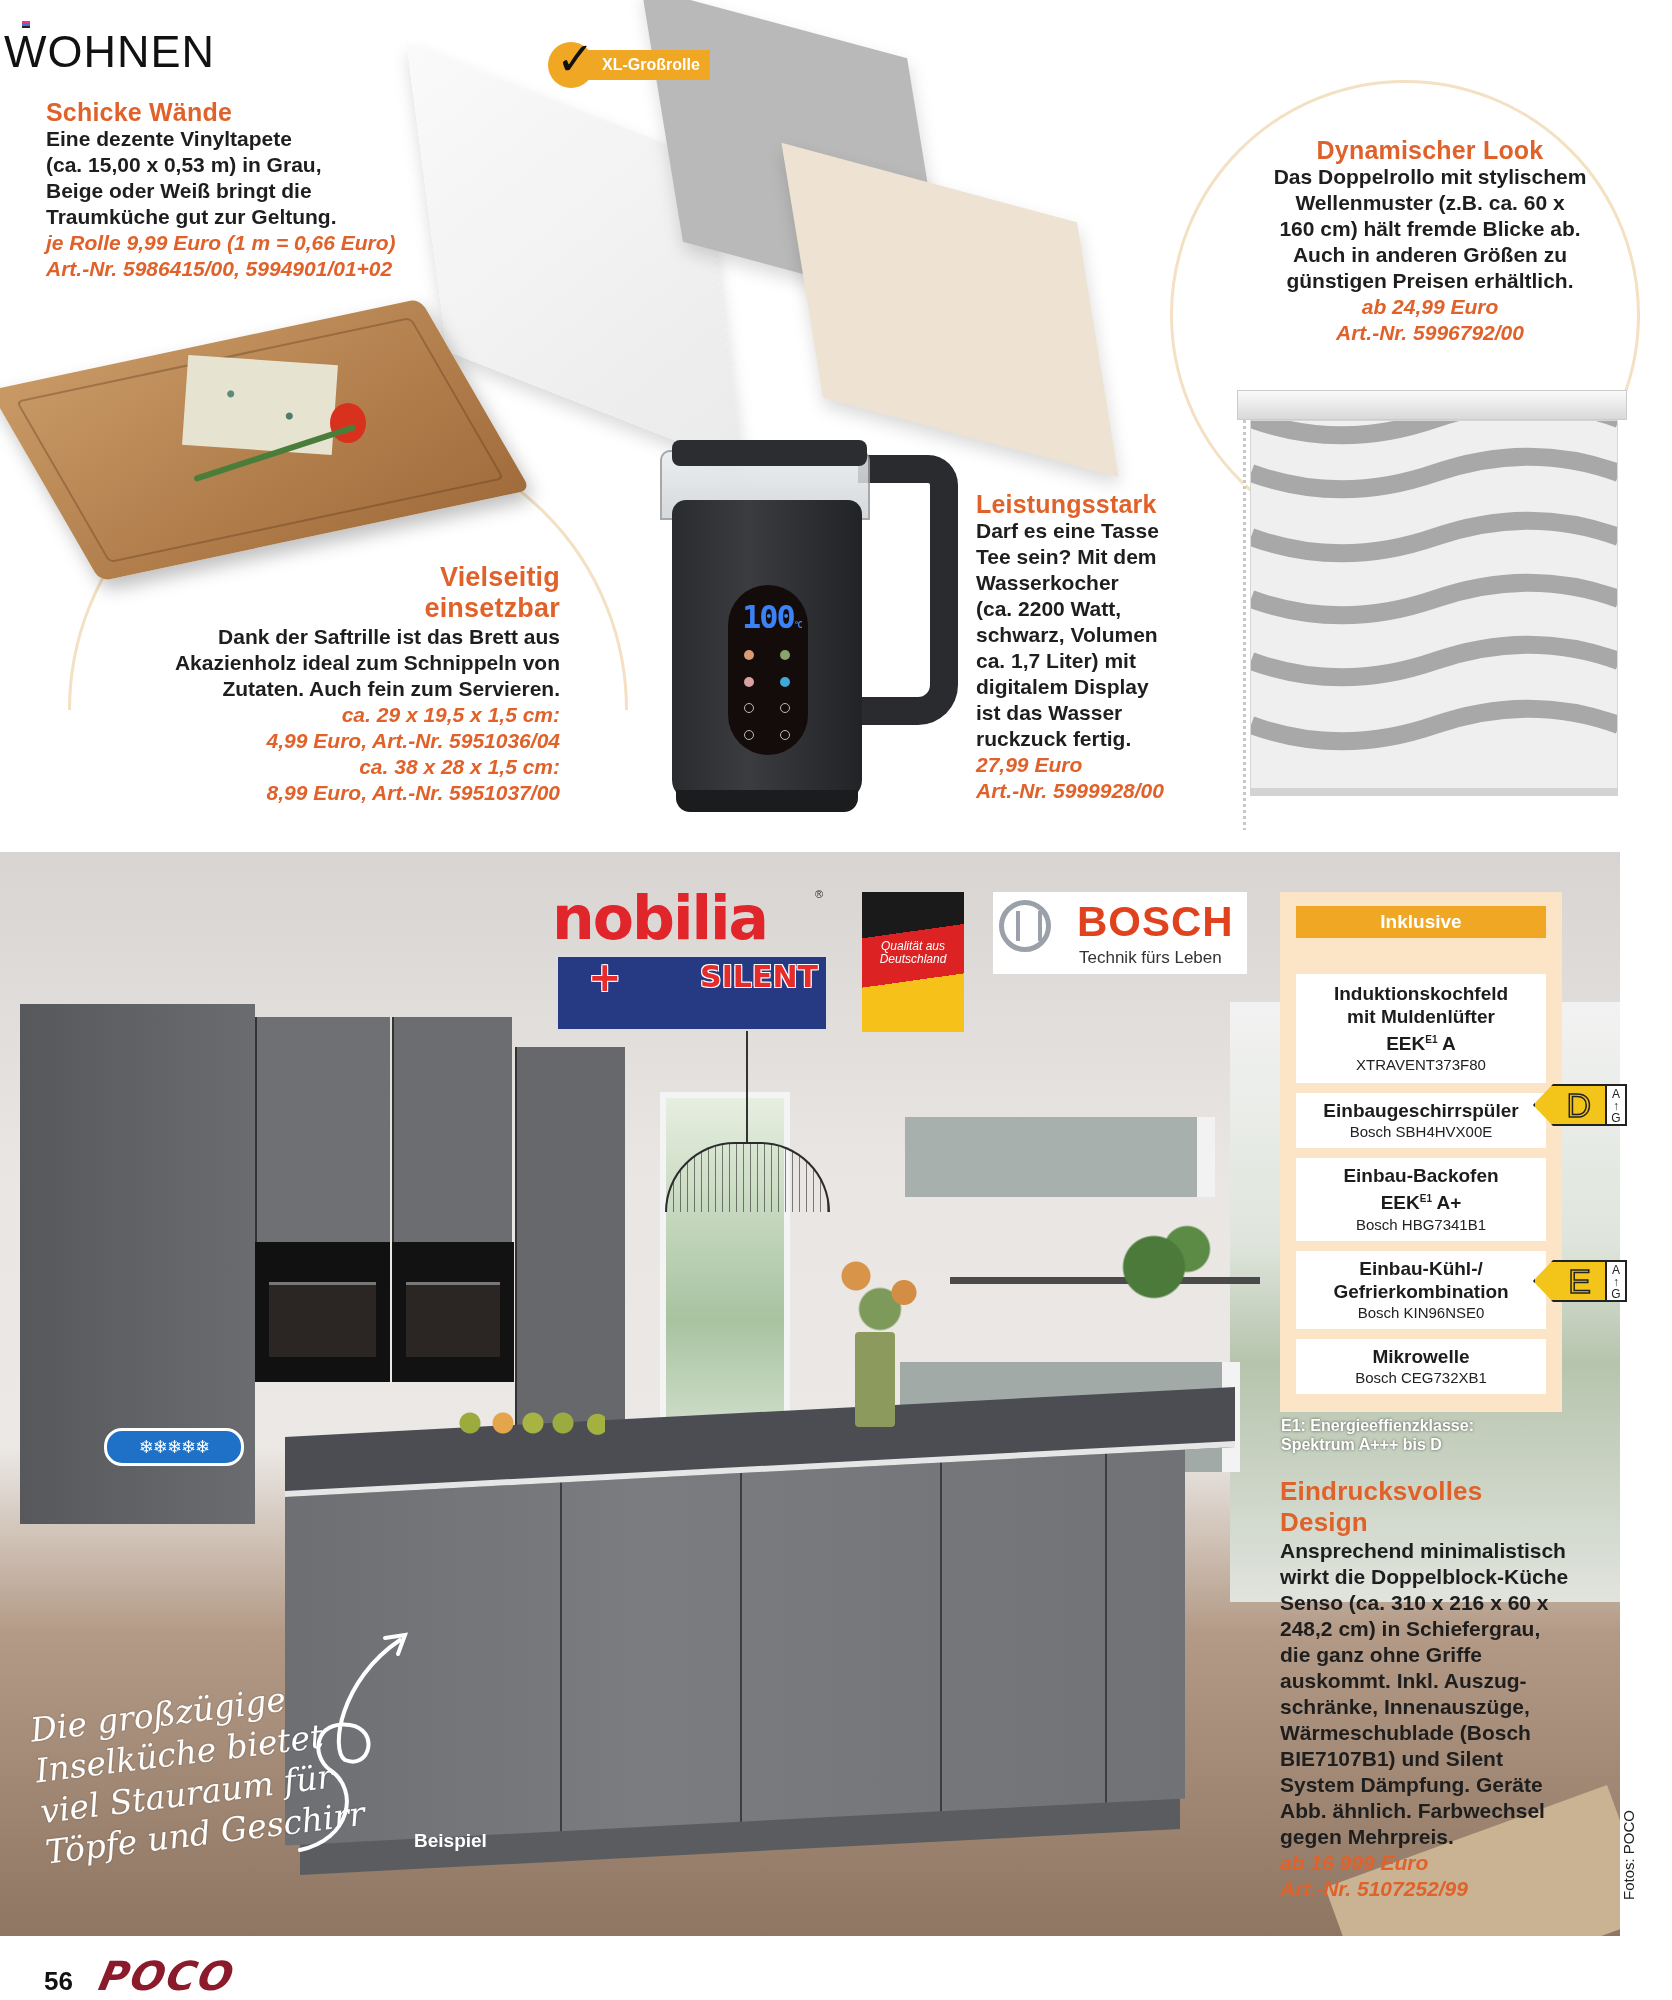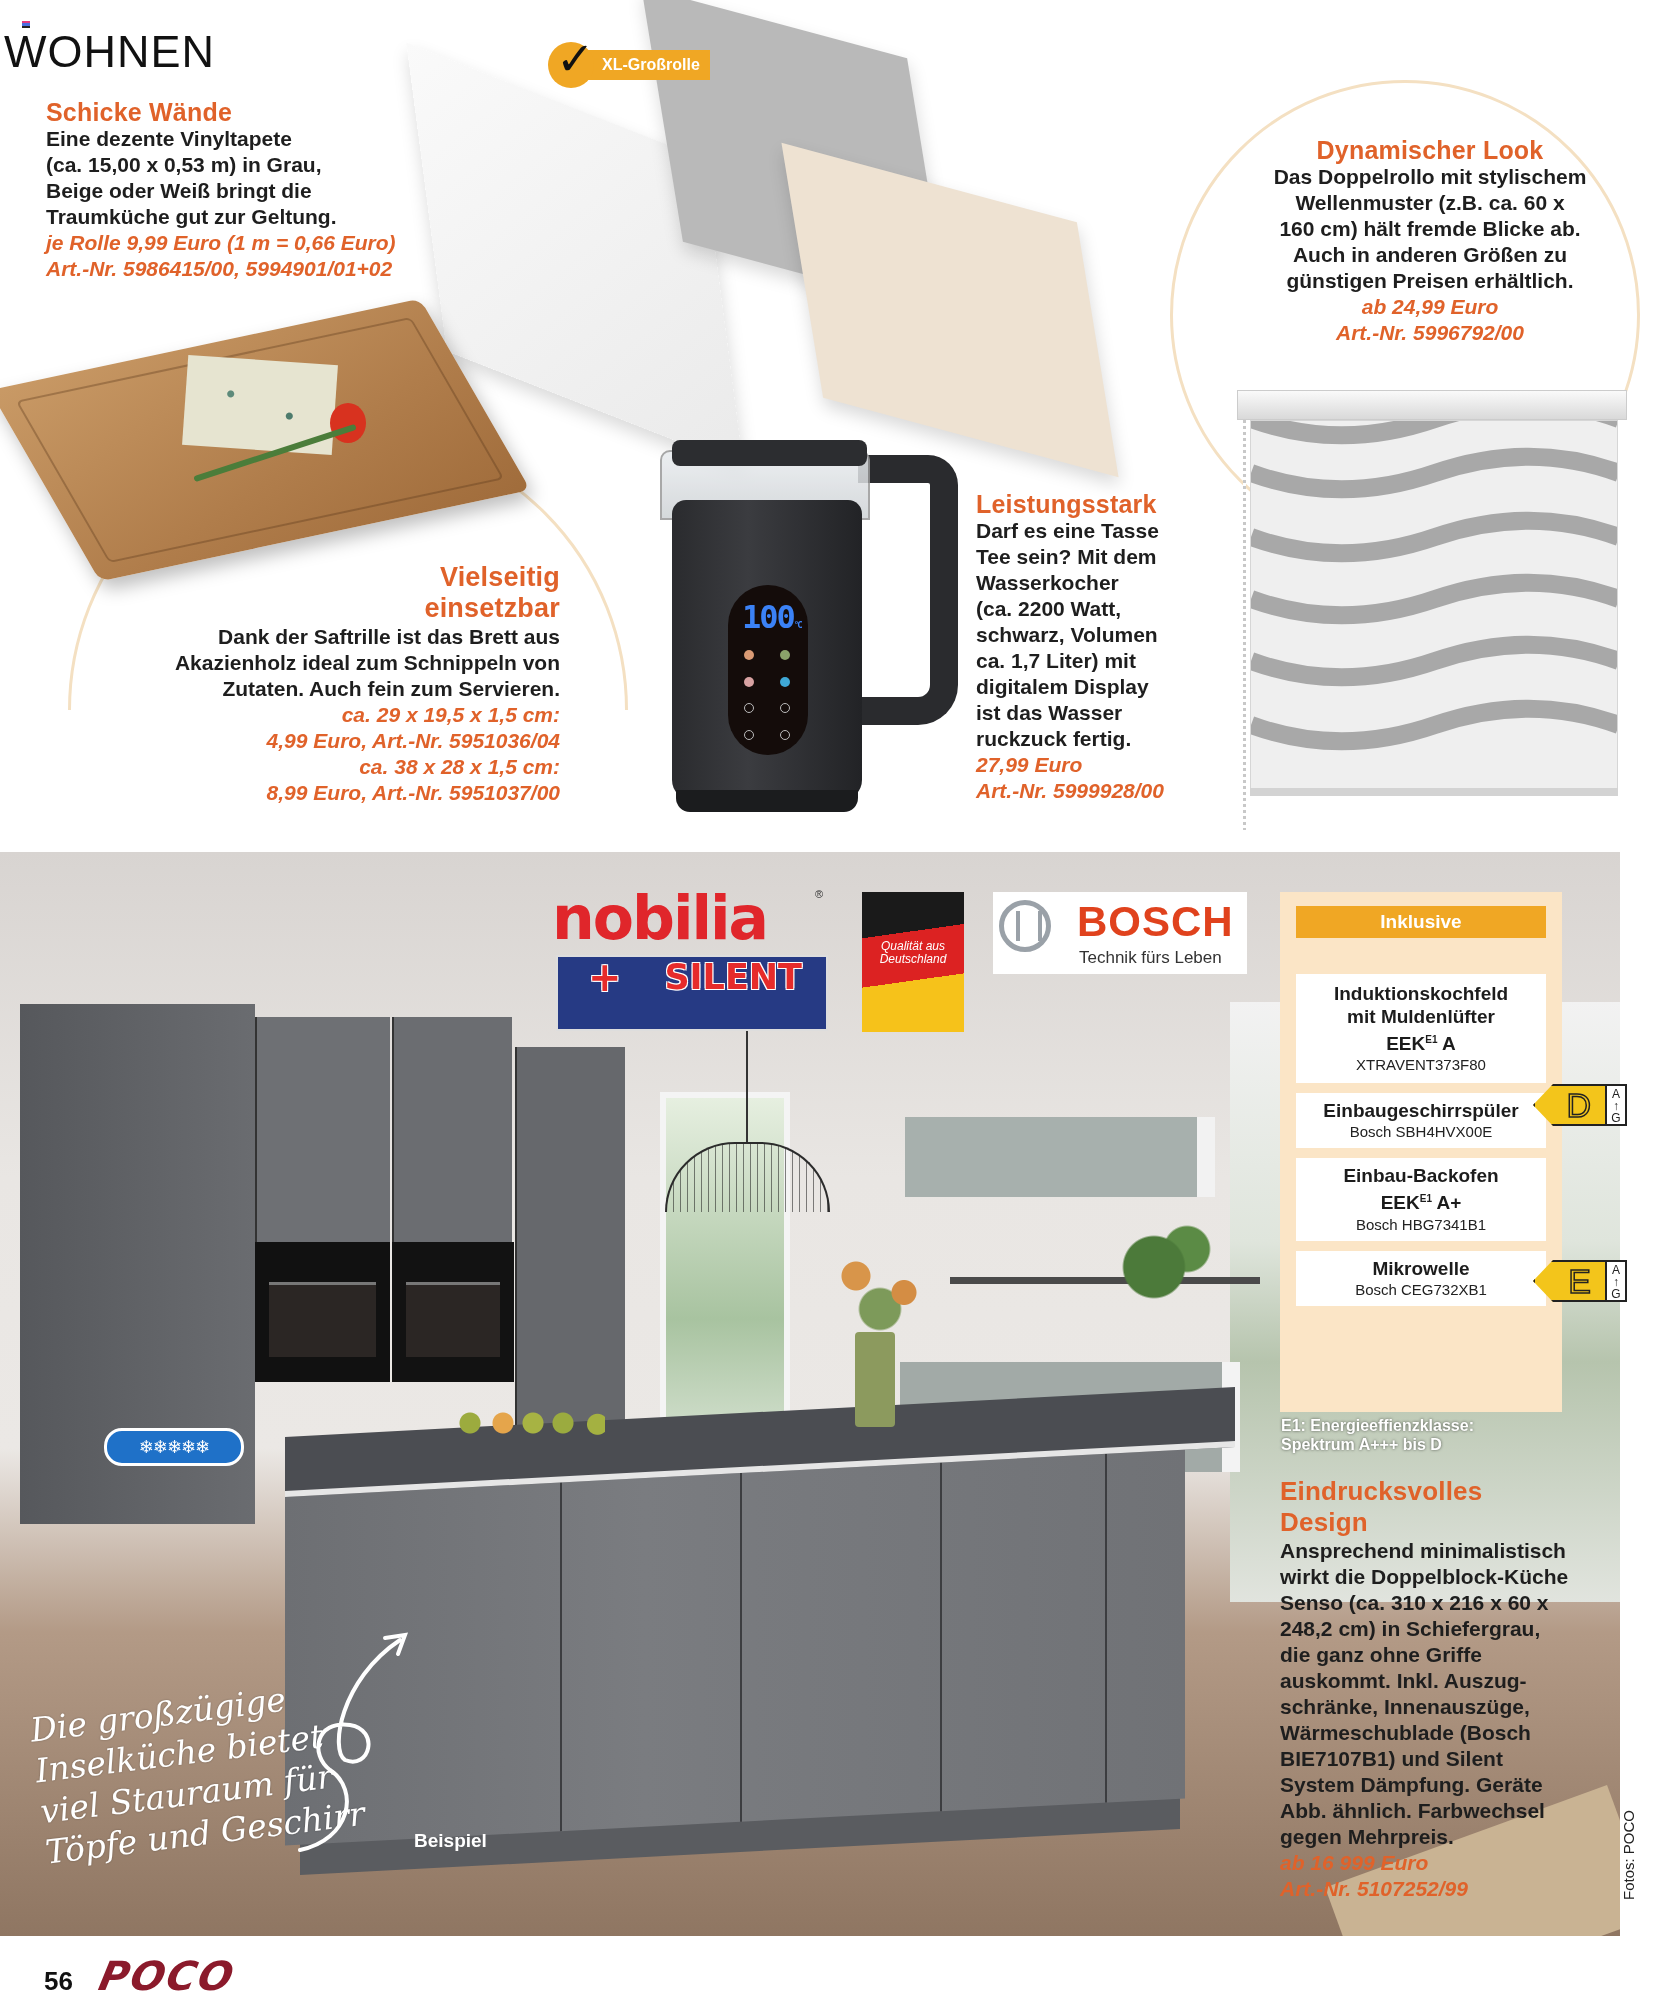--- a/index.html
+++ b/index.html
@@ -75,21 +75,21 @@
   .lamp-cord { left: 746px; top: 150px; width: 2px; height: 140px; background: #333; }
   .plant { left: 1110px; top: 370px; width: 110px; height: 90px; background: radial-gradient(circle at 40% 50%, #4c7a3a 30px, transparent 32px), radial-gradient(circle at 70% 30%, #5b8b45 22px, transparent 24px); }
   .apples { left: 455px; top: 558px; width: 150px; height: 26px; background: radial-gradient(circle at 10% 50%, #9cab3e 10px, transparent 11px), radial-gradient(circle at 32% 50%, #e5a54b 10px, transparent 11px), radial-gradient(circle at 52% 50%, #a7b343 10px, transparent 11px), radial-gradient(circle at 72% 50%, #9bab3f 10px, transparent 11px), radial-gradient(circle at 95% 55%, #a4b141 10px, transparent 11px); }
   .freezer-badge { left: 104px; top: 1428px; width: 140px; height: 38px; border-radius: 18px; background: #1f71c8; border: 3px solid #fff; color: #fff; font-size: 18px; text-align: center; line-height: 32px; letter-spacing: -1px; }
 
   
   .nobilia { left: 552px; top: 888px; font-family: "DejaVu Sans", sans-serif; font-weight: bold; font-size: 60px; color: #e0262b; letter-spacing: -2px; line-height: 1; }
   .nobilia-reg { left: 815px; top: 888px; font-size: 11px; color: #333; }
   .silent { left: 556px; top: 955px; width: 272px; height: 76px; background: #263a84; border: 2px solid #ddd; color: #e62b2b; font-weight: bold; font-family: "DejaVu Sans", sans-serif; text-shadow: -1px -1px 0 #fff, 1px 1px 0 #fff, 1px -1px 0 #fff, -1px 1px 0 #fff; }
   .silent .plus { position: absolute; left: 30px; top: 0px; font-size: 40px; line-height: 40px; }
-  .silent .s1 { position: absolute; right: 24px; top: 2px; font-size: 35px; line-height: 36px; text-align: center; }
+  .silent .s1 { position: absolute; right: 8px; top: 2px; font-size: 30px; line-height: 36px; text-align: center; }
   .silent .s2 { position: absolute; left: 4px; right: 4px; top: 38px; font-size: 26px; line-height: 34px; text-align: center; letter-spacing: -1px; }
   .de-flag { left: 862px; top: 892px; width: 102px; height: 140px; background: linear-gradient(172deg,#1a1a1a 0 30%,#dc2222 30% 62%,#f6c21a 62%); }
   .de-text { position: absolute; left: 4px; right: 4px; top: 48px; color: #fff; font-style: italic; font-weight: normal; font-size: 12px; line-height: 13px; text-align: center; }
   .bosch { left: 993px; top: 892px; width: 254px; height: 82px; background: #fff; }
   .bosch-ring { position: absolute; left: 6px; top: 8px; width: 52px; height: 52px; border-radius: 50%; border: 5px solid #9aa1a8; }
   .bosch-ring::after { content: ""; position: absolute; left: 12px; top: 6px; width: 18px; height: 30px; border-left: 4px solid #9aa1a8; border-right: 4px solid #9aa1a8; }
   .bosch-name { position: absolute; left: 84px; top: 6px; color: #e0421d; font-weight: bold; font-size: 42px; letter-spacing: 1px; }
   .bosch-tag { position: absolute; left: 86px; top: 56px; color: #333; font-size: 17px; }
 
   
@@ -288,20 +288,25 @@
     <div class="incl-name">Einbaugeschirrspüler</div>
     <div class="incl-model">Bosch SBH4HVX00E</div>
   </div>
 
   <div class="incl-item">
     <div class="incl-name">Einbau-Backofen</div>
     <div class="incl-name"><span>EEK</span><span class="sup">E1</span> <span>A+</span></div>
     <div class="incl-model">Bosch HBG7341B1</div>
   </div>
 
+  <div class="incl-item">
+    <div class="incl-name">Einbau-Kühl-/</div>
+    <div class="incl-name">Gefrierkombination</div>
+    <div class="incl-model">Bosch KIN96NSE0</div>
+  </div>
 
   <div class="incl-item">
     <div class="incl-name">Mikrowelle</div>
     <div class="incl-model">Bosch CEG732XB1</div>
   </div>
 </div>
 
 <div class="energy" style="left:1533px; top:1084px;">
   <div class="energy-arrow">D</div>
   <div class="energy-scale"><span>A</span><br>↑<br><span>G</span></div>

